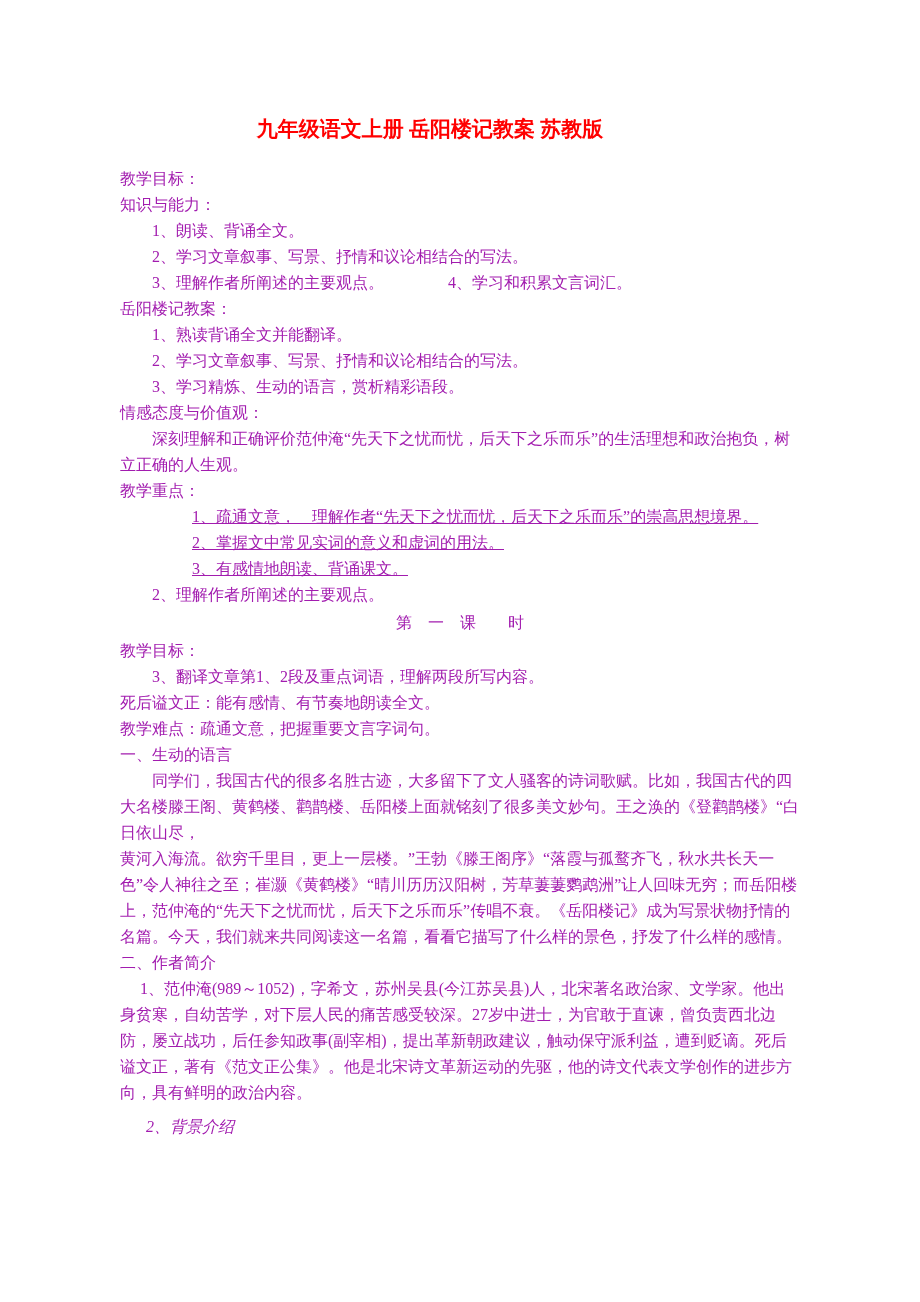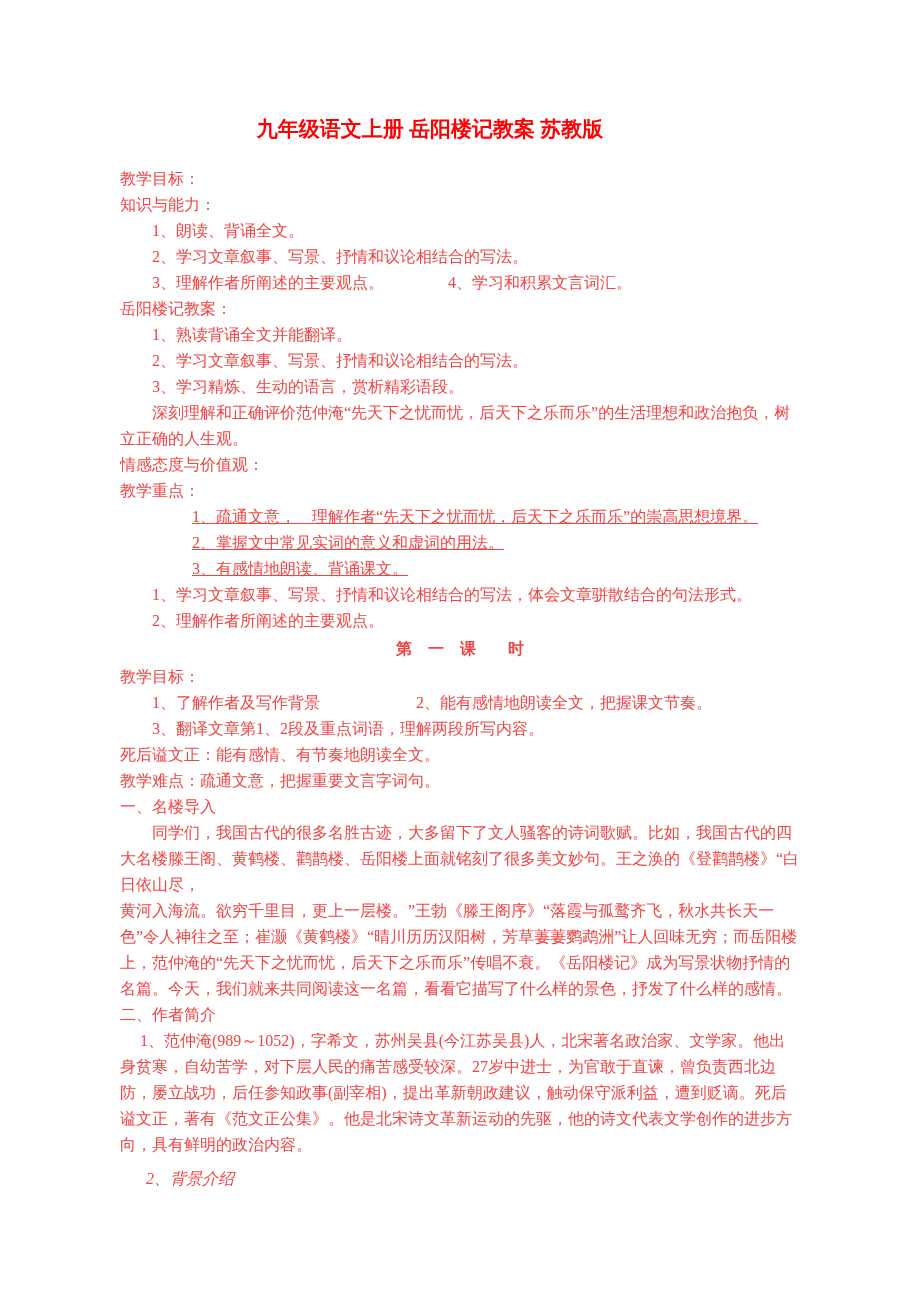--- a/index.html
+++ b/index.html
@@ -46,44 +46,42 @@
   .indent2 { padding-left: 72px; text-decoration: underline; }
   .paragraph { text-indent: 32px; }
   .paragraph1 { text-indent: 20px; }
   .center { text-align: center; margin: 2px 0; }
 </style>
 </head>
 <body>
 
 <div class="page">
   <h1 class="doc-title" style="color: rgb(255, 0, 0);">九年级语文上册 岳阳楼记教案 苏教版</h1>
-  <div class="doc-body" style="color: #ef4444;">
+  <div class="doc-body" style="color: #a21caf;">
       <div class="line flush">教学目标：</div>
       <div class="line flush">知识与能力：</div>
       <div class="line indent1">1、朗读、背诵全文。</div>
       <div class="line indent1">2、学习文章叙事、写景、抒情和议论相结合的写法。</div>
       <div class="line indent1">3、理解作者所阐述的主要观点。　　　　4、学习和积累文言词汇。</div>
       <div class="line flush">岳阳楼记教案：</div>
       <div class="line indent1">1、熟读背诵全文并能翻译。</div>
       <div class="line indent1">2、学习文章叙事、写景、抒情和议论相结合的写法。</div>
       <div class="line indent1">3、学习精炼、生动的语言，赏析精彩语段。</div>
+      <div class="line flush">情感态度与价值观：</div>
       <div class="line paragraph">深刻理解和正确评价范仲淹“先天下之忧而忧，后天下之乐而乐”的生活理想和政治抱负，树立正确的人生观。</div>
-      <div class="line flush">情感态度与价值观：</div>
       <div class="line flush">教学重点：</div>
       <div class="line indent2">1、疏通文意，　理解作者“先天下之忧而忧，后天下之乐而乐”的崇高思想境界。</div>
       <div class="line indent2">2、掌握文中常见实词的意义和虚词的用法。</div>
       <div class="line indent2">3、有感情地朗读、背诵课文。</div>
-      <div class="line indent1">1、学习文章叙事、写景、抒情和议论相结合的写法，体会文章骈散结合的句法形式。</div>
       <div class="line indent1">2、理解作者所阐述的主要观点。</div>
-      <div class="line center" style="margin-top: 2px; font-weight: bold;">第　一　课　　时</div>
+      <div class="line center" style="margin-top: 2px;">第　一　课　　时</div>
       <div class="line flush" style="margin-top: 2px;">教学目标：</div>
-      <div class="line indent1">1、了解作者及写作背景　　　　　　2、能有感情地朗读全文，把握课文节奏。</div>
       <div class="line indent1">3、翻译文章第1、2段及重点词语，理解两段所写内容。</div>
       <div class="line flush">死后谥文正：能有感情、有节奏地朗读全文。</div>
       <div class="line flush">教学难点：疏通文意，把握重要文言字词句。</div>
-      <div class="line flush">一、名楼导入</div>
+      <div class="line flush">一、生动的语言</div>
       <div class="line paragraph">同学们，我国古代的很多名胜古迹，大多留下了文人骚客的诗词歌赋。比如，我国古代的四大名楼滕王阁、黄鹤楼、鹳鹊楼、岳阳楼上面就铭刻了很多美文妙句。王之涣的《登鹳鹊楼》“白日依山尽，</div>
       <div class="line flush">黄河入海流。欲穷千里目，更上一层楼。”王勃《滕王阁序》“落霞与孤鹜齐飞，秋水共长天一色”令人神往之至；崔灏《黄鹤楼》“晴川历历汉阳树，芳草萋萋鹦鹉洲”让人回味无穷；而岳阳楼上，范仲淹的“先天下之忧而忧，后天下之乐而乐”传唱不衰。《岳阳楼记》成为写景状物抒情的名篇。今天，我们就来共同阅读这一名篇，看看它描写了什么样的景色，抒发了什么样的感情。</div>
       <div class="line flush">二、作者简介</div>
       <div class="line paragraph1">1、范仲淹(989～1052)，字希文，苏州吴县(今江苏吴县)人，北宋著名政治家、文学家。他出身贫寒，自幼苦学，对下层人民的痛苦感受较深。27岁中进士，为官敢于直谏，曾负责西北边防，屡立战功，后任参知政事(副宰相)，提出革新朝政建议，触动保守派利益，遭到贬谪。死后谥文正，著有《范文正公集》。他是北宋诗文革新运动的先驱，他的诗文代表文学创作的进步方向，具有鲜明的政治内容。</div>
       <div class="line indent1s" style="margin-top: 8px;">2、背景介绍</div>
     </div>
 </div>
 
 </body></html>

